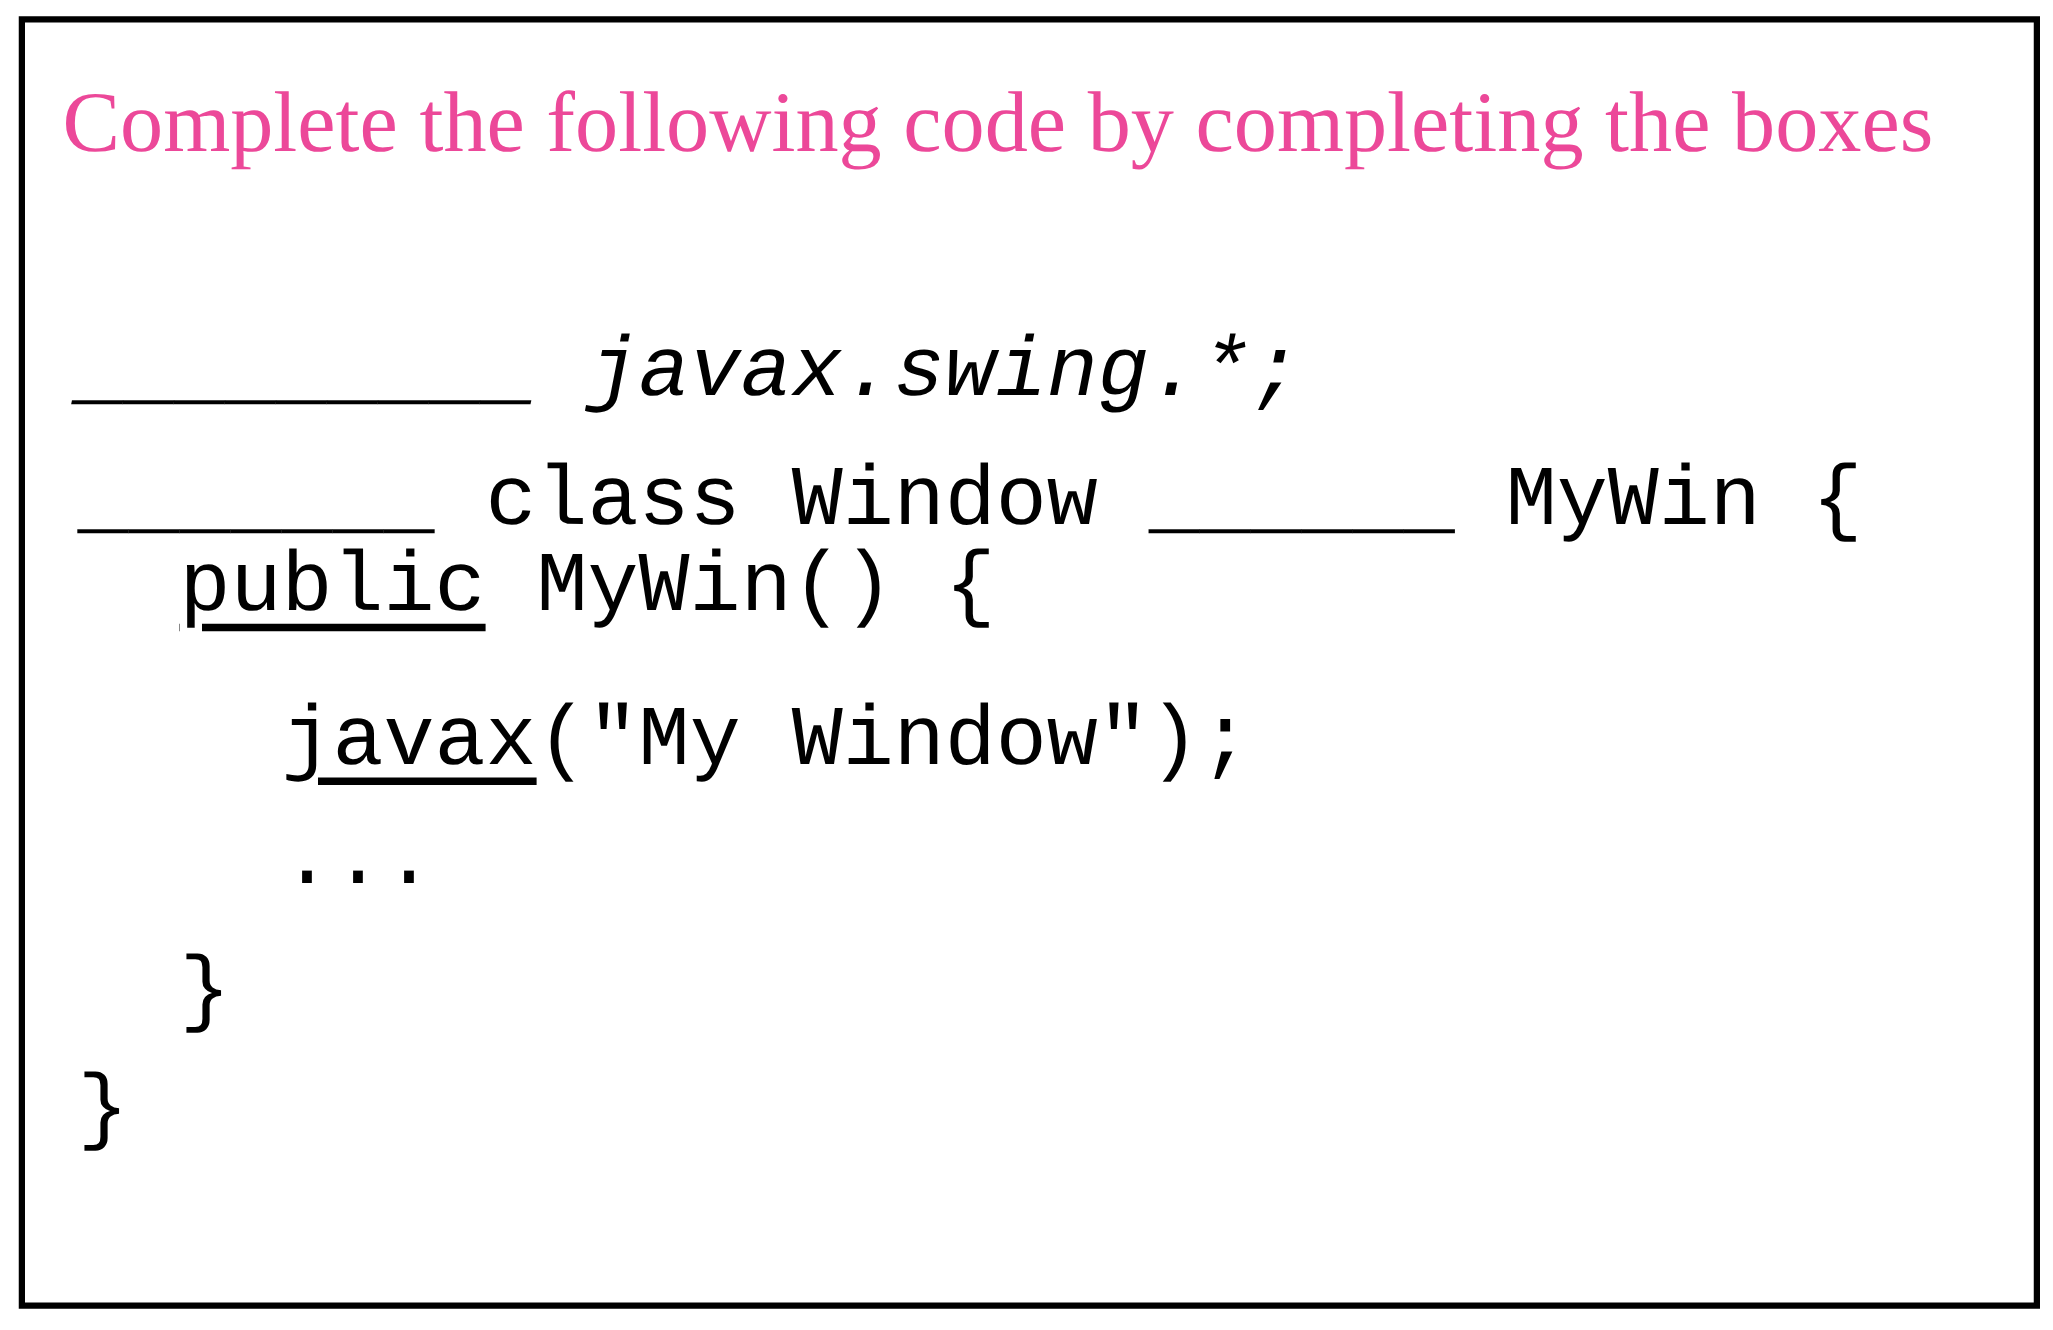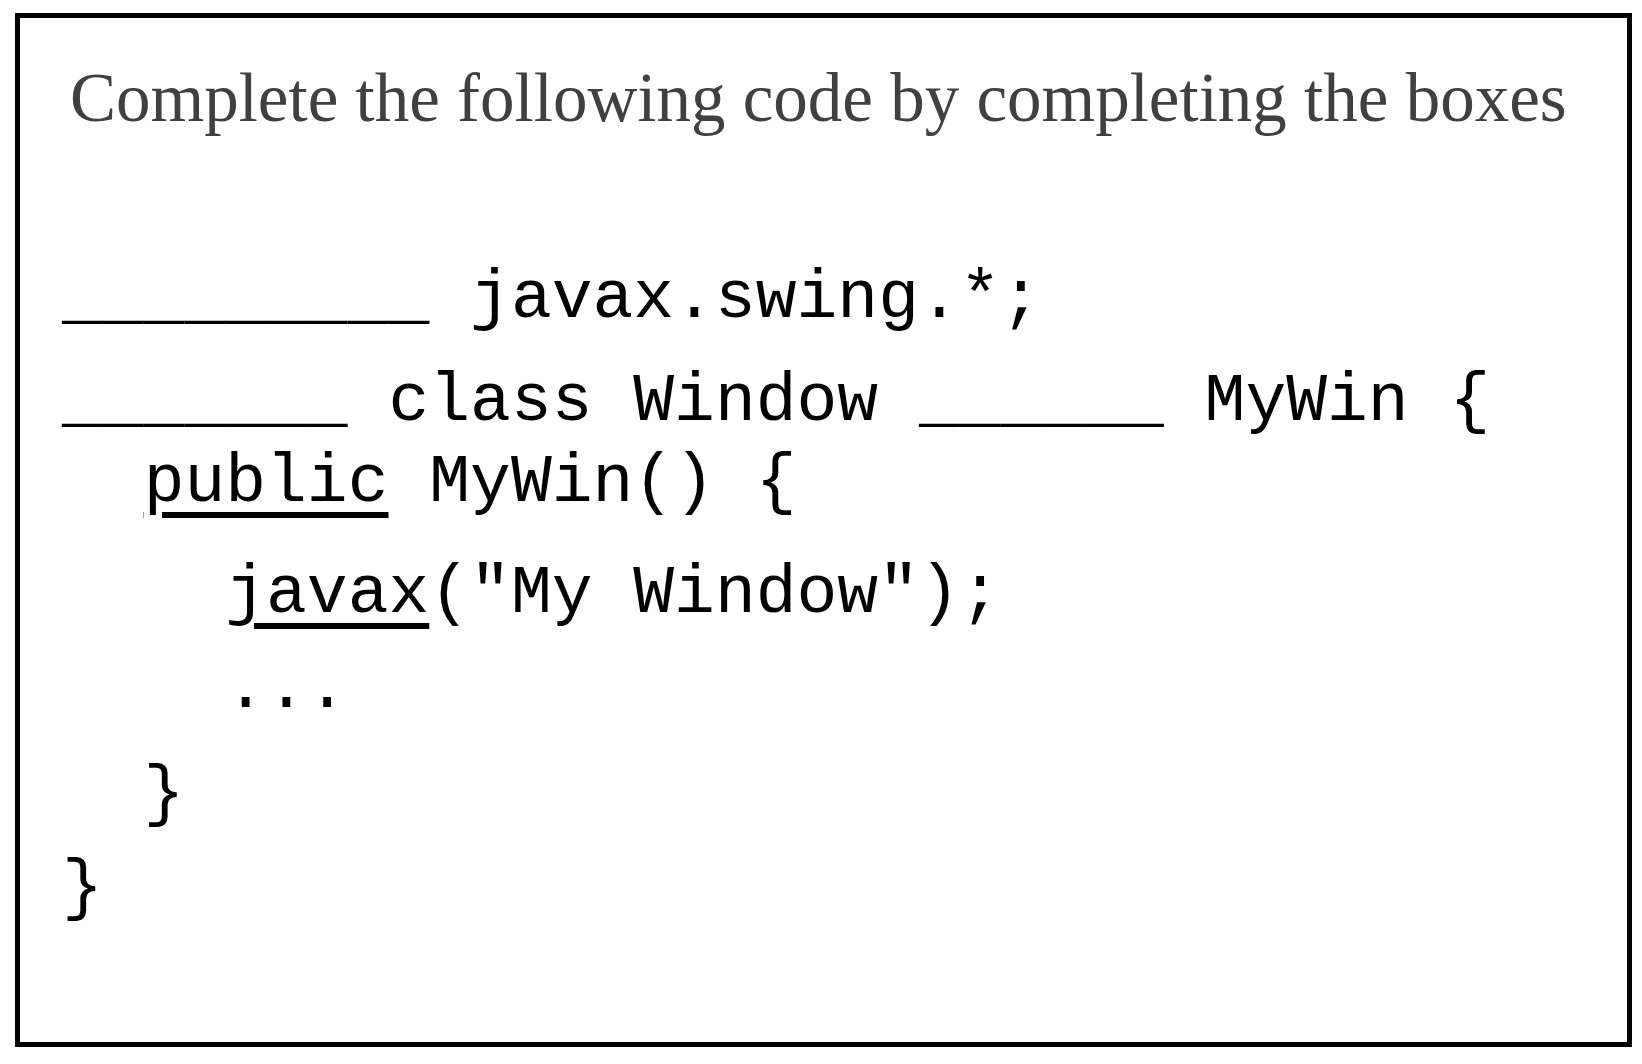--- a/index.html
+++ b/index.html
@@ -19,49 +19,49 @@
     left: 15px;
     top: 13px;
     width: 1617px;
     height: 1034px;
     border: 5px solid #000000;
     box-sizing: border-box;
     background: #ffffff;
   }
   .title {
     position: absolute;
-    left: 70px;
+    left: 50px;
     top: 64px;
     width: 1540px;
     font-family: "Liberation Serif", serif;
     font-size: 69px;
     line-height: 69px;
     white-space: nowrap;
-    color: #404040;
+    color: #ec4899;
   }
   .code-block {
     position: absolute;
     left: 0;
     top: 0;
     width: 1642px;
     height: 1064px;
   }
   .code-line {
     position: absolute;
     left: 62px;
     font-family: "Liberation Mono", monospace;
     font-size: 68px;
     line-height: 68px;
     white-space: pre;
     color: #000000;
   }
   
-  .code-line:nth-child(1) { top: 265px; }
+  .code-line:nth-child(1) { top: 265px; font-style: italic; }
   .code-line:nth-child(2) { top: 368px; }
-  .code-line:nth-child(3) { top: 449px; }
+  .code-line:nth-child(3) { top: 437px; }
   .code-line:nth-child(4) { top: 560px; }
   .code-line:nth-child(5) { top: 655px; }
   .code-line:nth-child(6) { top: 761px; }
   .code-line:nth-child(7) { top: 855px; }
   .code-line:nth-child(8) { top: 951px; }
   .answer {
     text-decoration-line: underline;
     text-decoration-thickness: 6px;
     text-underline-offset: 11px;
     text-decoration-color: #000000;

